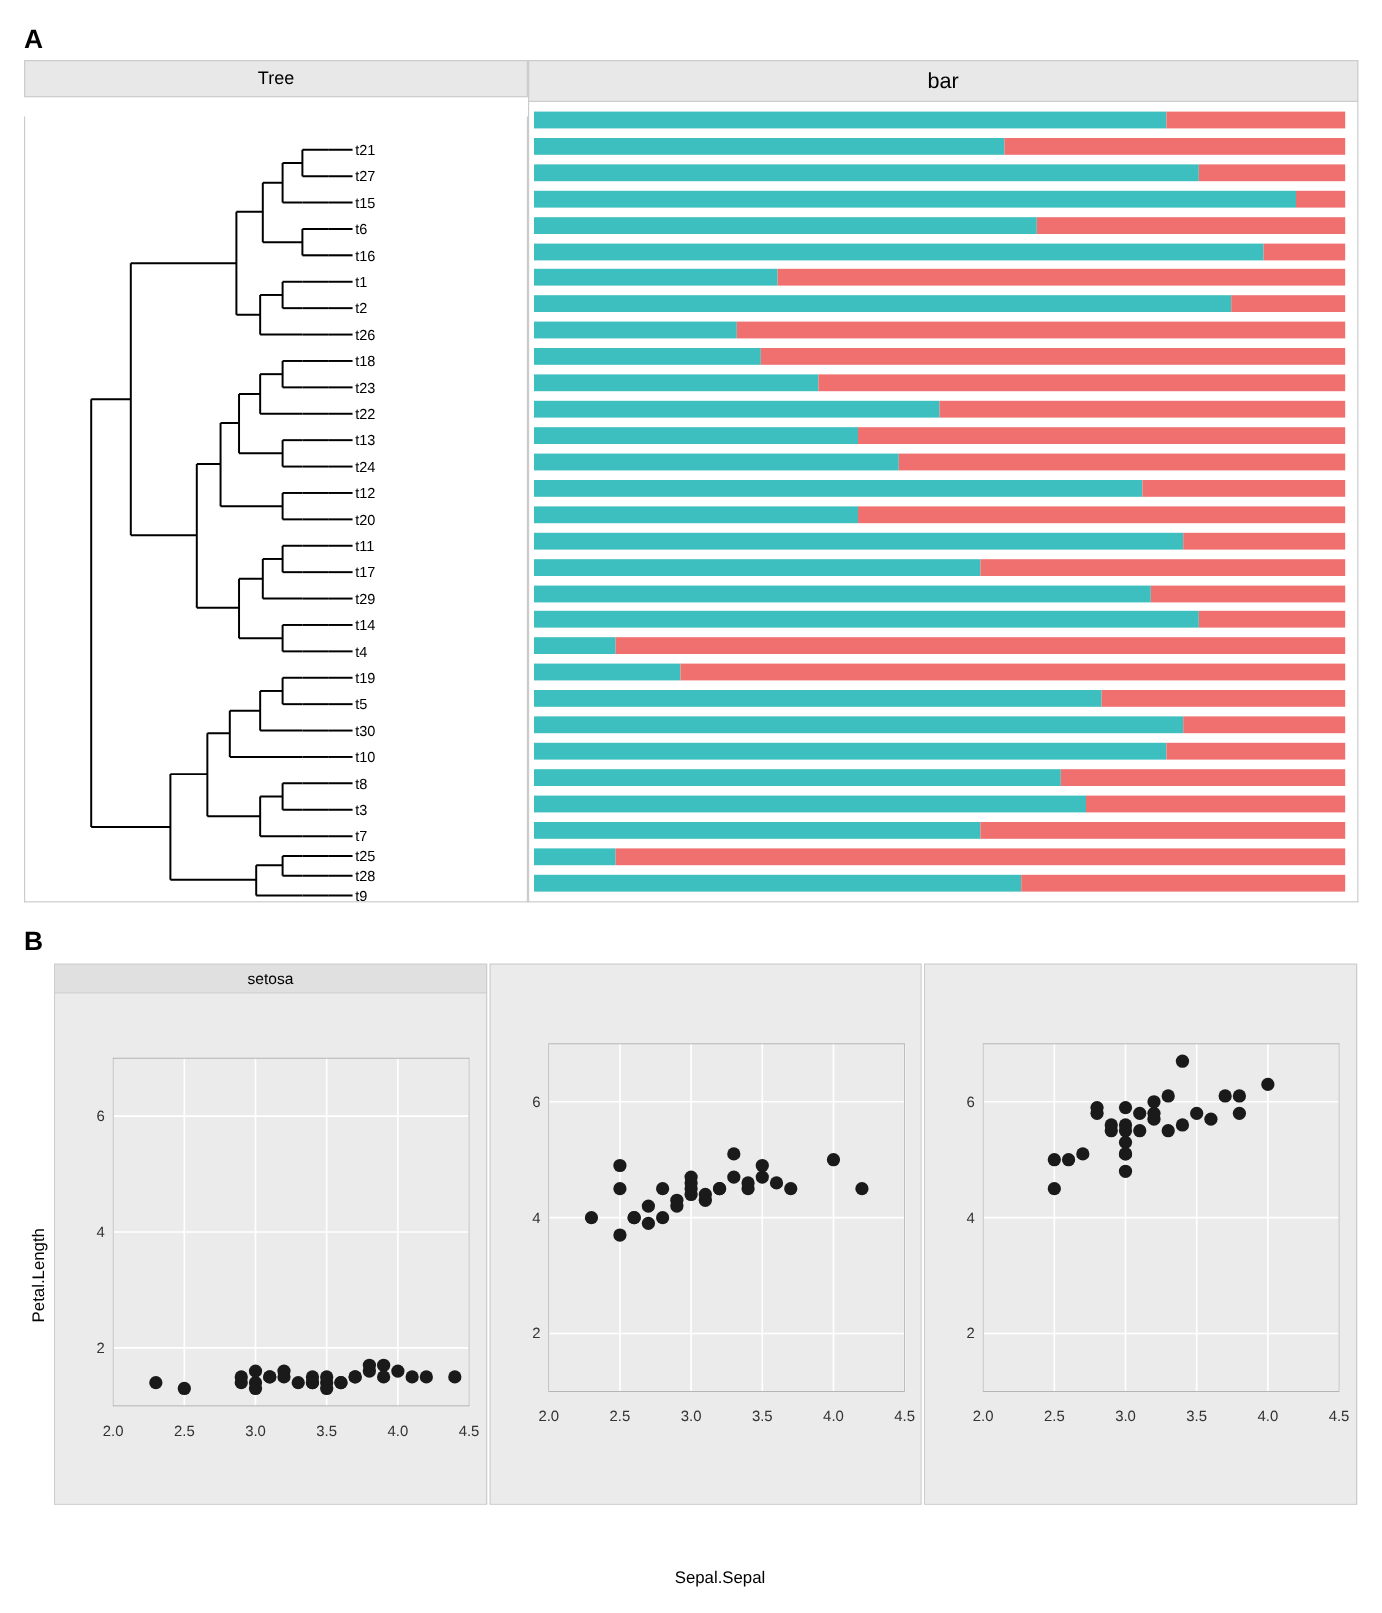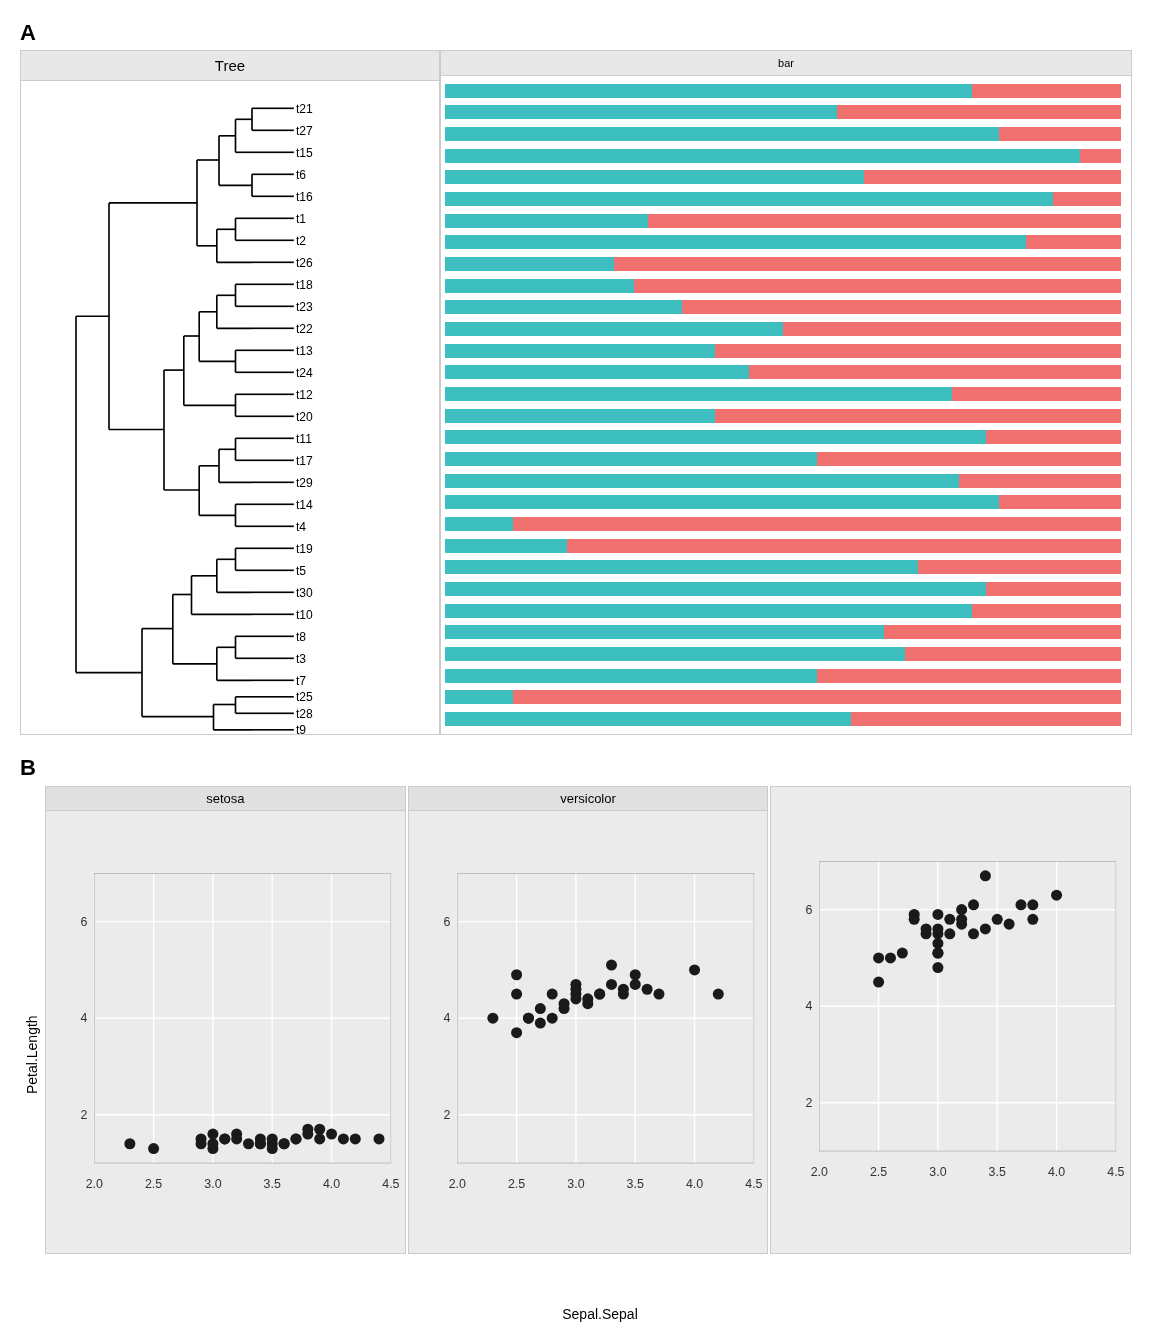--- a/index.html
+++ b/index.html
@@ -41,21 +41,21 @@
       flex-direction: column;
       width: 420px;
       flex-shrink: 0;
     }
     .tree-header {
       background: #e8e8e8;
       border: 1px solid #ccc;
       text-align: center;
       padding: 6px 0;
       font-size: 15px;
-      margin-bottom: 0;
+      margin-bottom: 16px;
     }
     .tree-body {
       flex: 1;
       position: relative;
       border: 1px solid #ccc;
       border-top: none;
     }
     .tree-svg {
       width: 100%;
       height: 100%;
@@ -66,21 +66,21 @@
       display: flex;
       flex-direction: column;
       flex: 1;
       margin-left: 0;
     }
     .bar-header {
       background: #e8e8e8;
       border: 1px solid #ccc;
       text-align: center;
       padding: 6px 0;
-      font-size: 11px;
+      font-size: 18px;
     }
     .bar-body {
       flex: 1;
       background: white;
       border: 1px solid #ccc;
       border-top: none;
       position: relative;
       padding: 4px 10px 4px 4px;
     }
     .bar-rows {
@@ -603,21 +603,20 @@
                     <circle cx="181.20000000000002" cy="202.5" r="4" fill="#1a1a1a"></circle>
                     <circle cx="189.79999999999998" cy="195.5" r="4" fill="#1a1a1a"></circle>
                     <circle cx="198.4" cy="202.5" r="4" fill="#1a1a1a"></circle>
                     <circle cx="215.59999999999997" cy="202.5" r="4" fill="#1a1a1a"></circle>
                     <circle cx="121" cy="199" r="4" fill="#1a1a1a"></circle>
                     <circle cx="155.39999999999998" cy="206" r="4" fill="#1a1a1a"></circle>
                     <circle cx="112.39999999999999" cy="206" r="4" fill="#1a1a1a"></circle>
                   </svg></div>
               </div>
               <div class="scatter-panel">
-                <div class="scatter-panel-header">versicolor</div>
                 <div class="scatter-plot-area"><svg width="100%" height="100%" viewBox="0 0 260 250">
                     <rect x="35" y="10" width="215" height="210" fill="#ebebeb"></rect>
                     <line x1="35" x2="35" y1="10" y2="220" stroke="#ffffff" stroke-width="1"></line>
                     <line x1="78" x2="78" y1="10" y2="220" stroke="#ffffff" stroke-width="1"></line>
                     <line x1="121" x2="121" y1="10" y2="220" stroke="#ffffff" stroke-width="1"></line>
                     <line x1="164" x2="164" y1="10" y2="220" stroke="#ffffff" stroke-width="1"></line>
                     <line x1="207" x2="207" y1="10" y2="220" stroke="#ffffff" stroke-width="1"></line>
                     <line x1="250" x2="250" y1="10" y2="220" stroke="#ffffff" stroke-width="1"></line>
                     <line x1="35" x2="250" y1="185" y2="185" stroke="#ffffff" stroke-width="1"></line>
                     <line x1="35" x2="250" y1="115" y2="115" stroke="#ffffff" stroke-width="1"></line>

